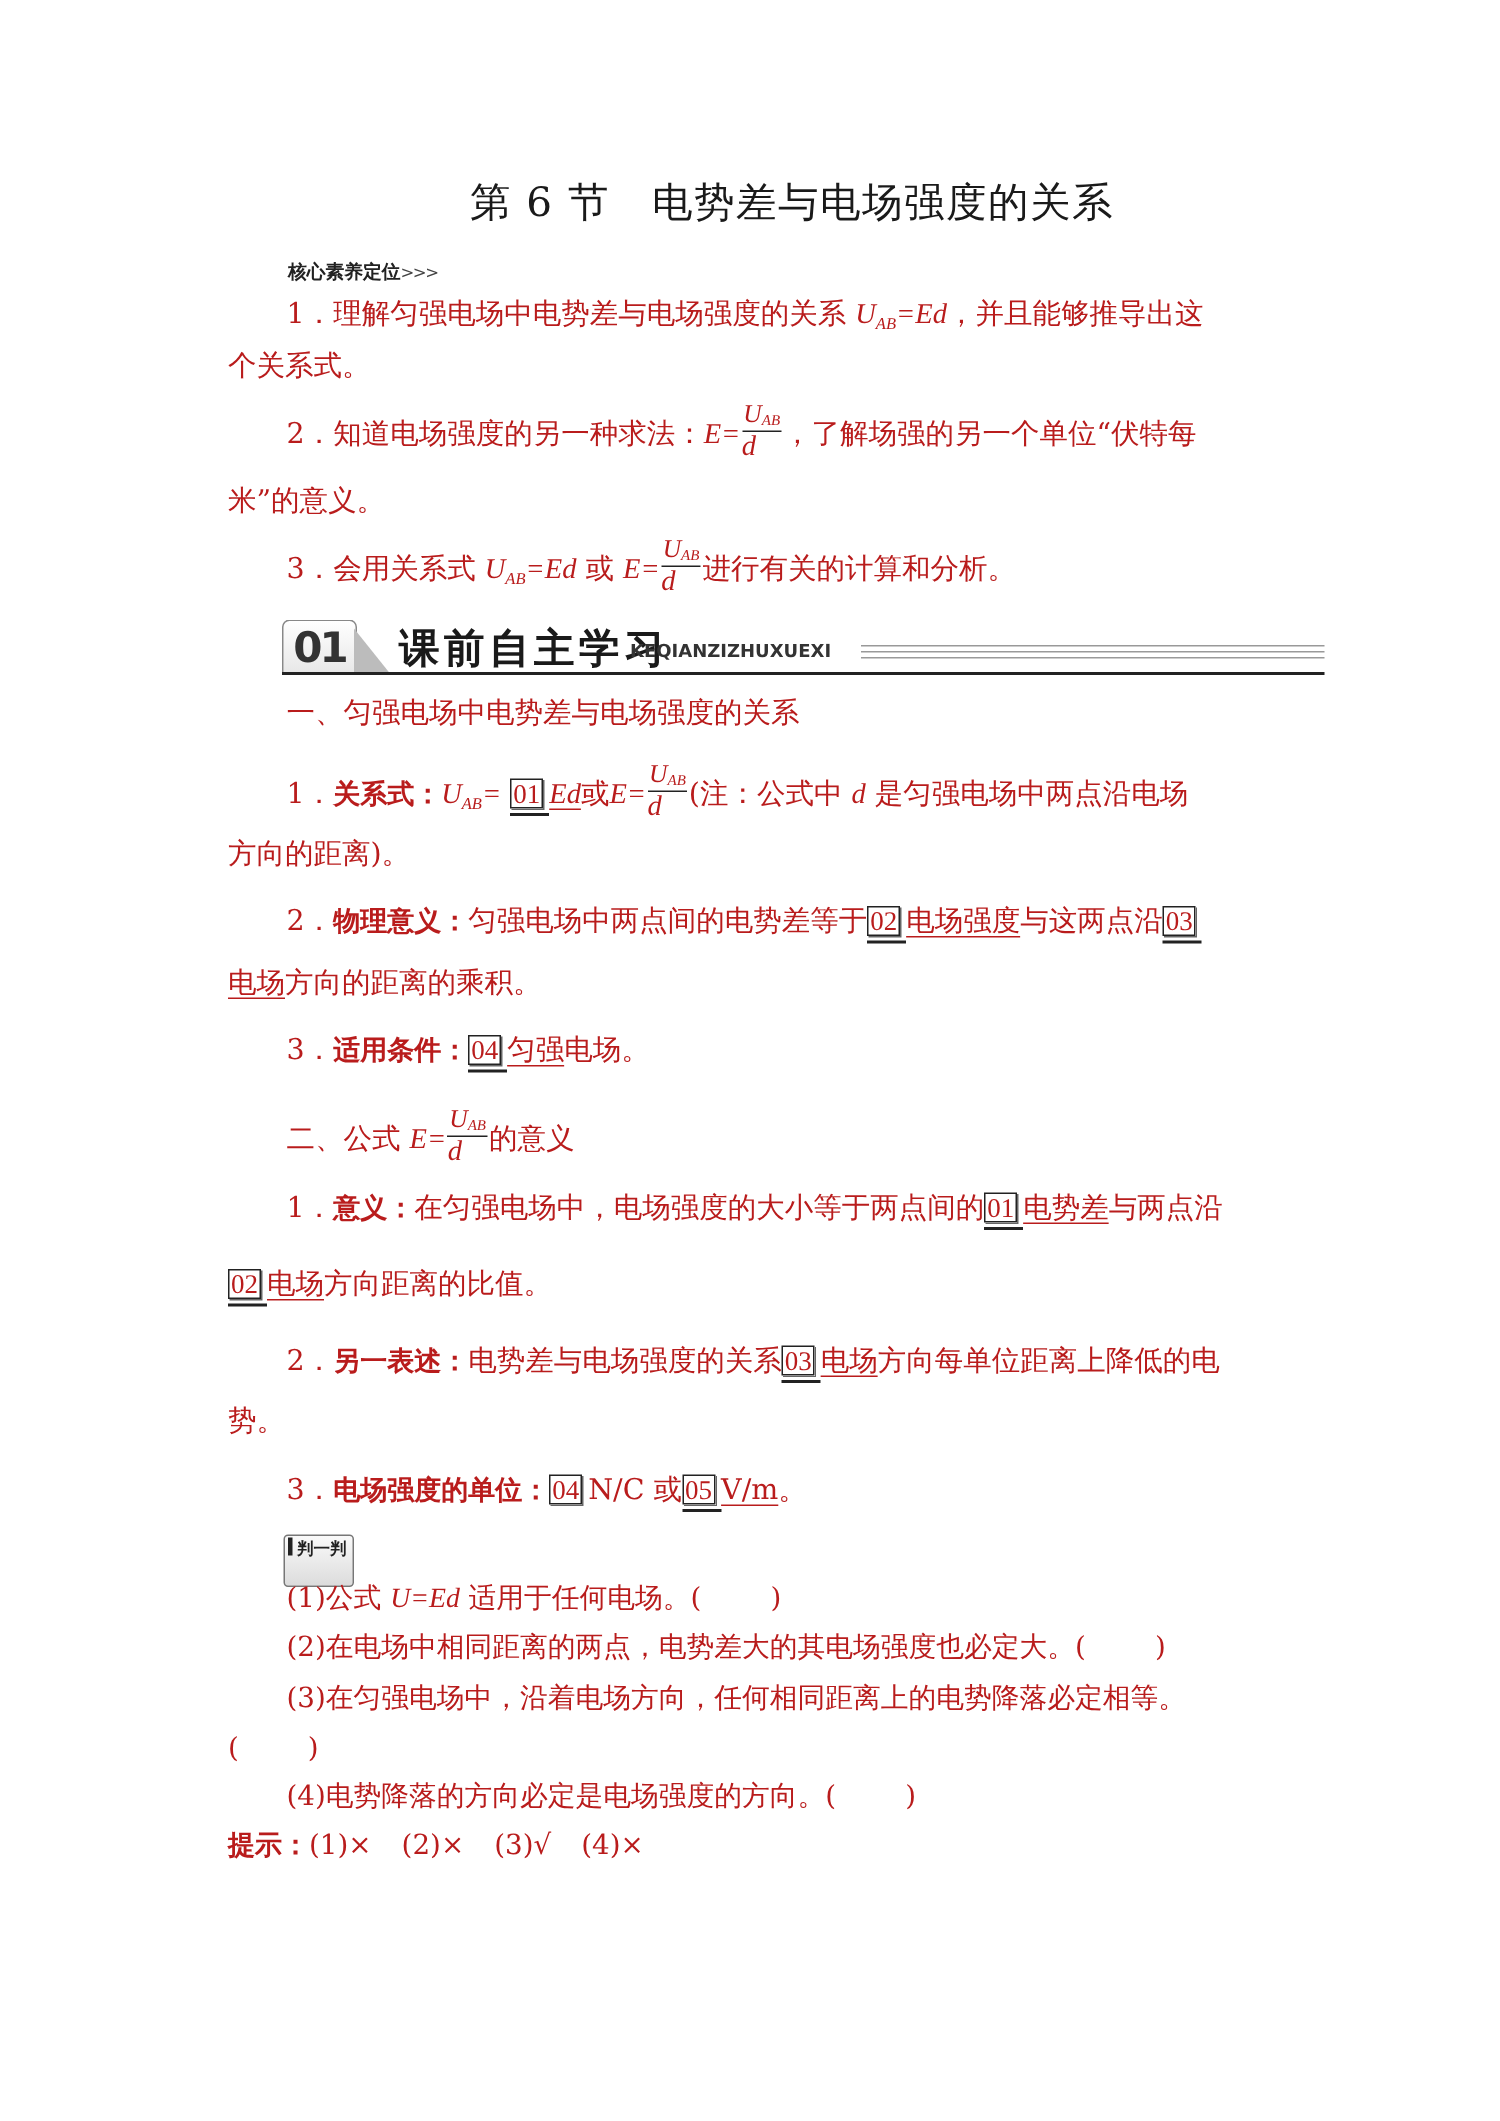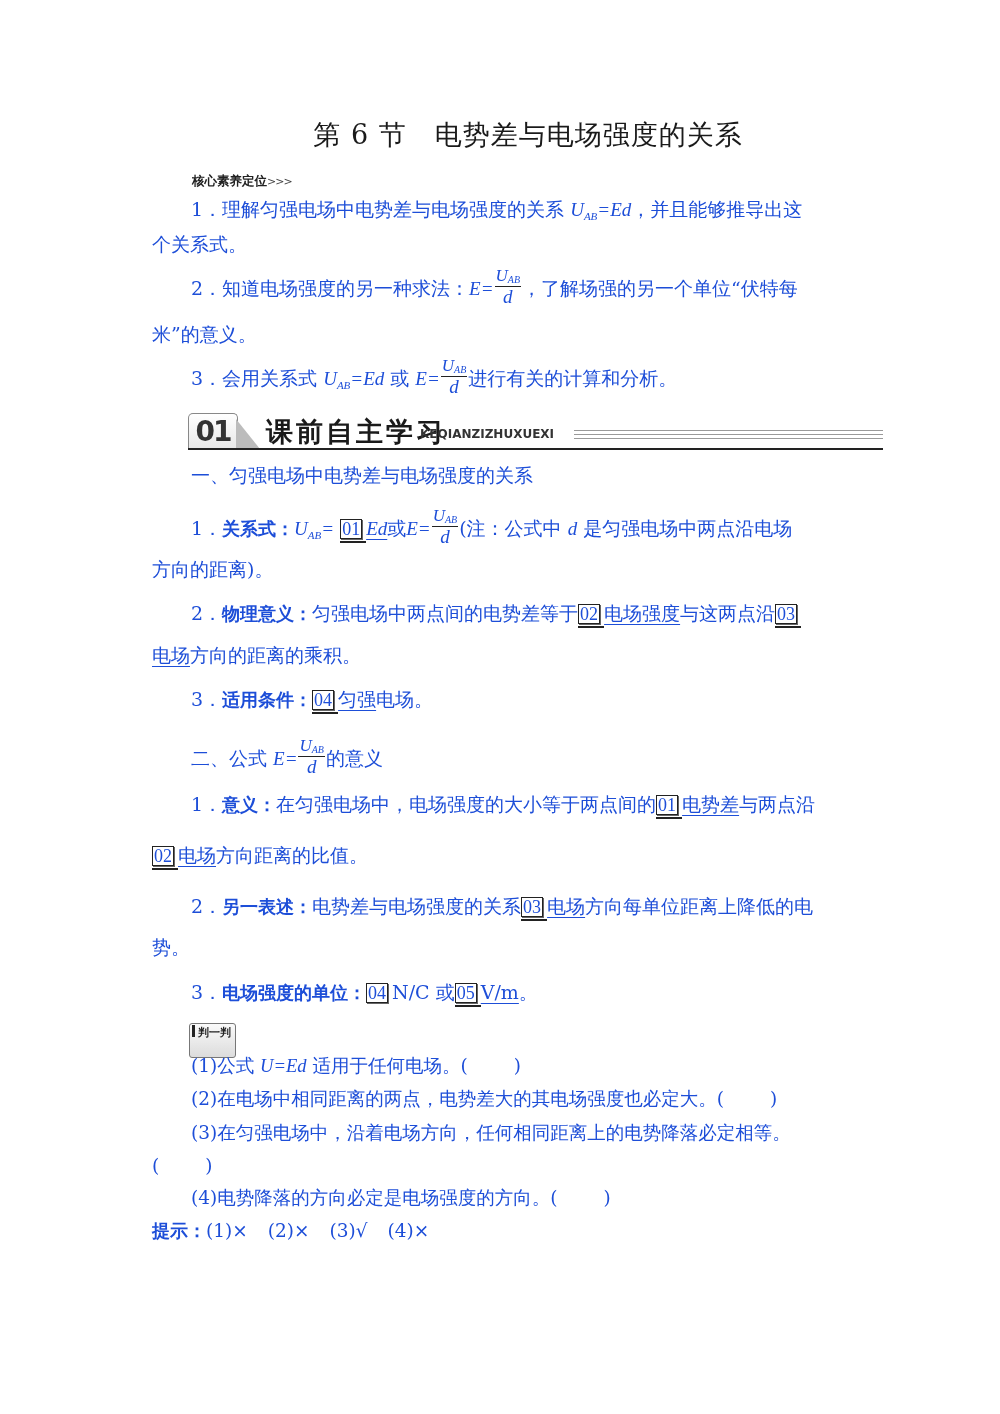--- a/index.html
+++ b/index.html
@@ -13,26 +13,26 @@
     left: 0; width: 1056px; top: 117px; text-align: center;
     font-size: 27px; letter-spacing: 1px; color: #1a1a1a;
   }
   .title .gap { display: inline-block; width: 28px; }
   .core-label {
     left: 192px; top: 173px; font-family: "DejaVu Sans", "Liberation Sans", sans-serif;
     font-size: 12.5px; font-weight: bold; color: #222;
   }
   .core-label .arrows { font-weight: normal; color: #444; font-size: 11px; letter-spacing: -1px; }
   .p {
-    font-size: 19px; line-height: 1; white-space: nowrap; color: #1d4ed8;
+    font-size: 19px; line-height: 1; white-space: nowrap; color: #b91c1c;
   }
   .it { font-style: italic; font-family: "Liberation Serif", "DejaVu Serif", serif; }
   .sub { font-size: 11px; font-style: italic; vertical-align: -4px; }
   .frac {
-    display: inline-block; vertical-align: middle; text-align: center;
+    display: inline-block; vertical-align: middle; text-align: left;
     position: relative; top: -3px; margin: 0 1px;
   }
   .frac .num { display: block; font-size: 17px; line-height: 1; font-style: italic; border-bottom: 1.3px solid #222; padding: 0 1px 1px; font-family: "Liberation Serif", serif; }
   .frac .num .s { font-size: 10px; vertical-align: -2px; }
   .frac .den { display: block; font-size: 19px; line-height: 1.05; font-style: italic; font-family: "Liberation Serif", serif; }
   .bold-label { font-family: "DejaVu Sans", "Liberation Sans", sans-serif; font-weight: bold; font-size: 18px; }
   .blank {
     text-decoration: underline; text-underline-offset: 4px; text-decoration-thickness: 1px;
   }
   .box {

